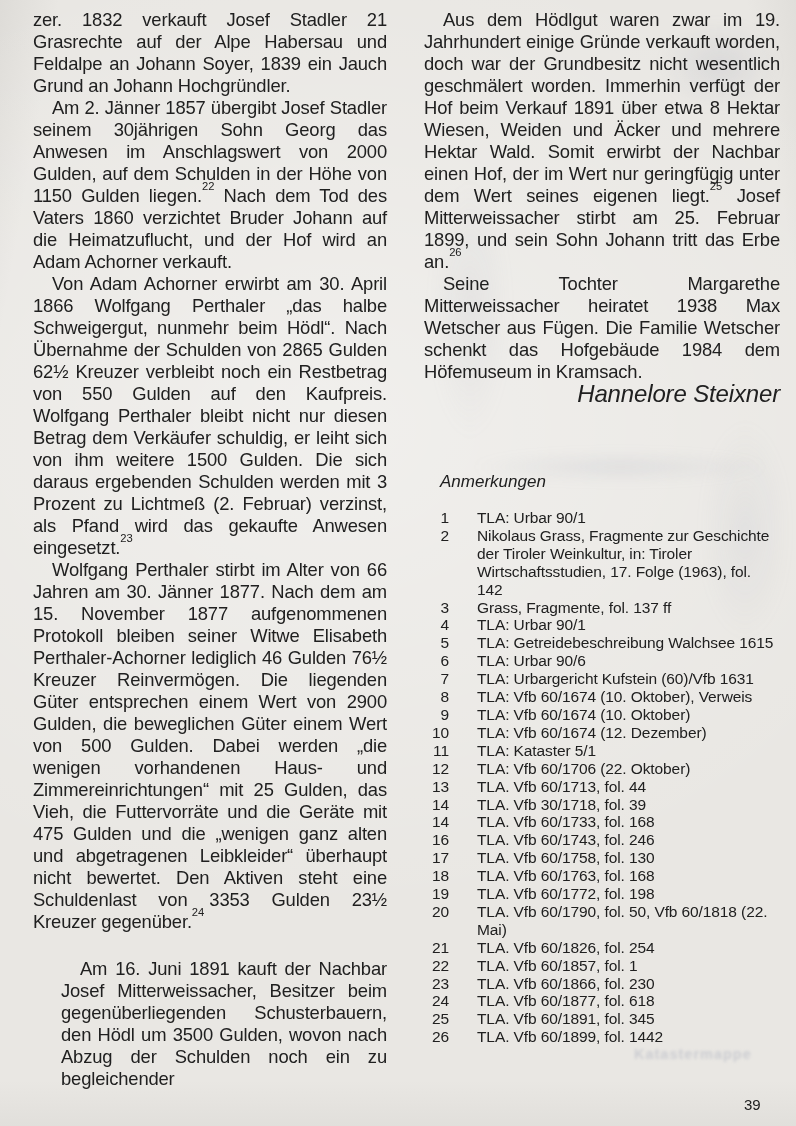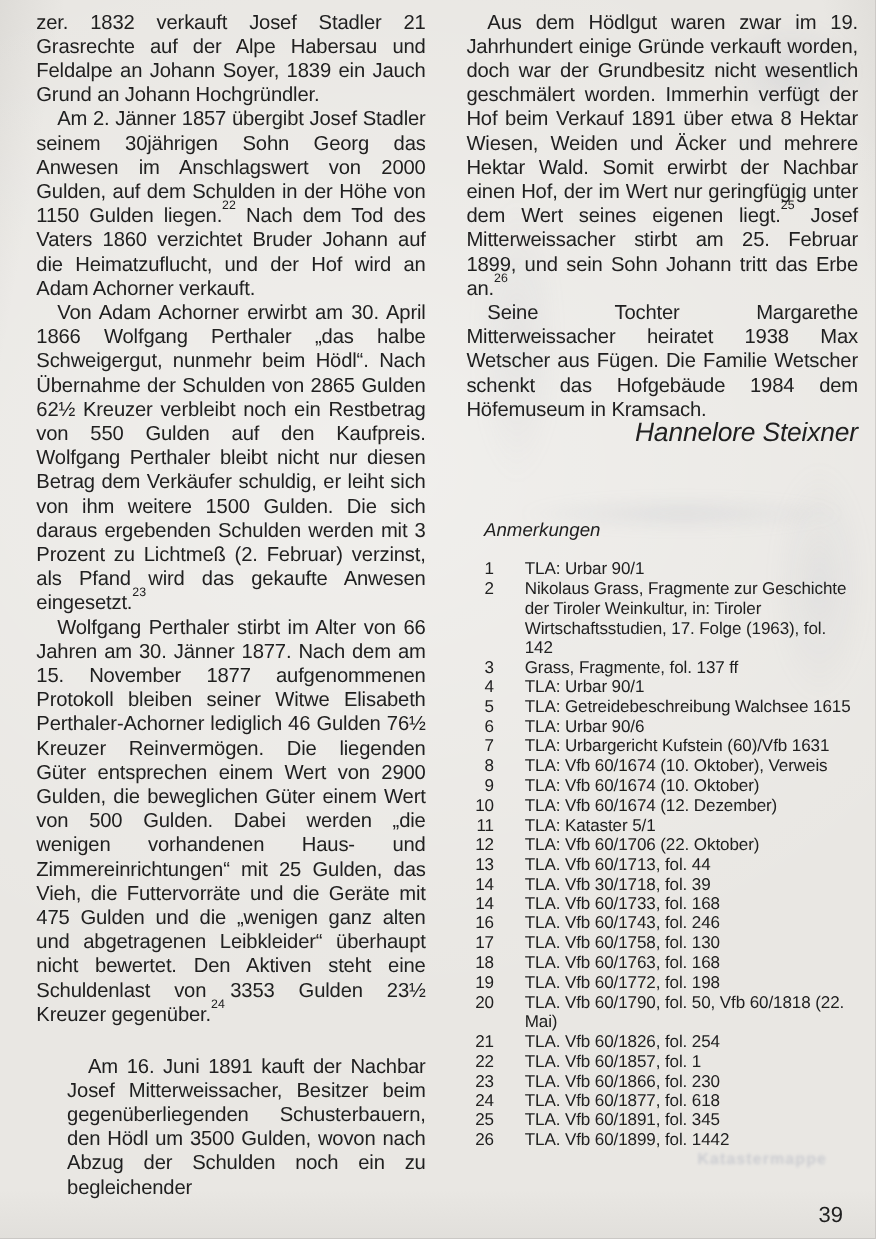--- a/index.html
+++ b/index.html
@@ -54,21 +54,21 @@
     text-align:left;
   }
   .note-row { display:flex; margin:0; }
   .note-num {
     flex:none; width:25px; padding-right:8px;
     text-align:right;
   }
   .note-text { flex:1;margin-left:20px; }
   .page-number {
     position:absolute; left:744px; top:1094px;
-    font-size:20px; line-height:22px;
+    font-size:15px; line-height:22px;
   }
   
   .ghost-text {
     position:absolute; left:634px; top:1046px;
     font-size:14.5px; font-weight:bold; letter-spacing:1px;
     color:#9ba1b4; opacity:.38;
     filter:blur(1.4px);
     white-space:nowrap;
   }
   .blob { position:absolute; pointer-events:none; filter:blur(6px); }

